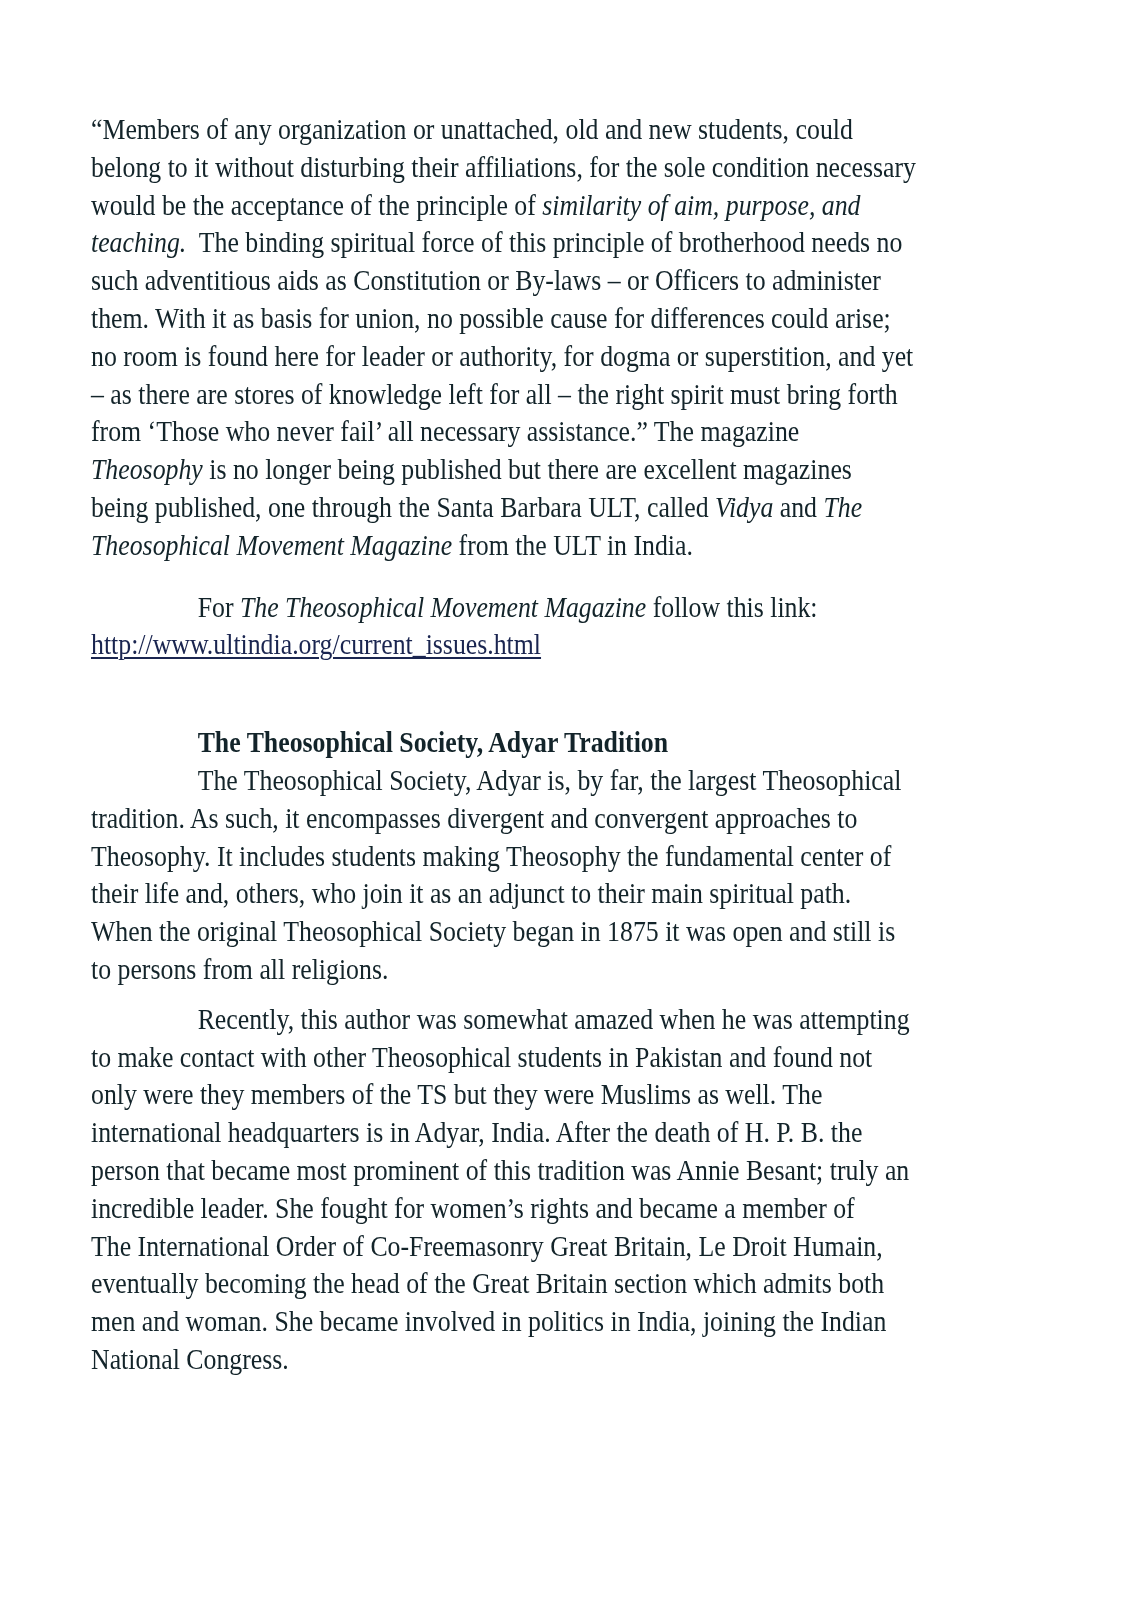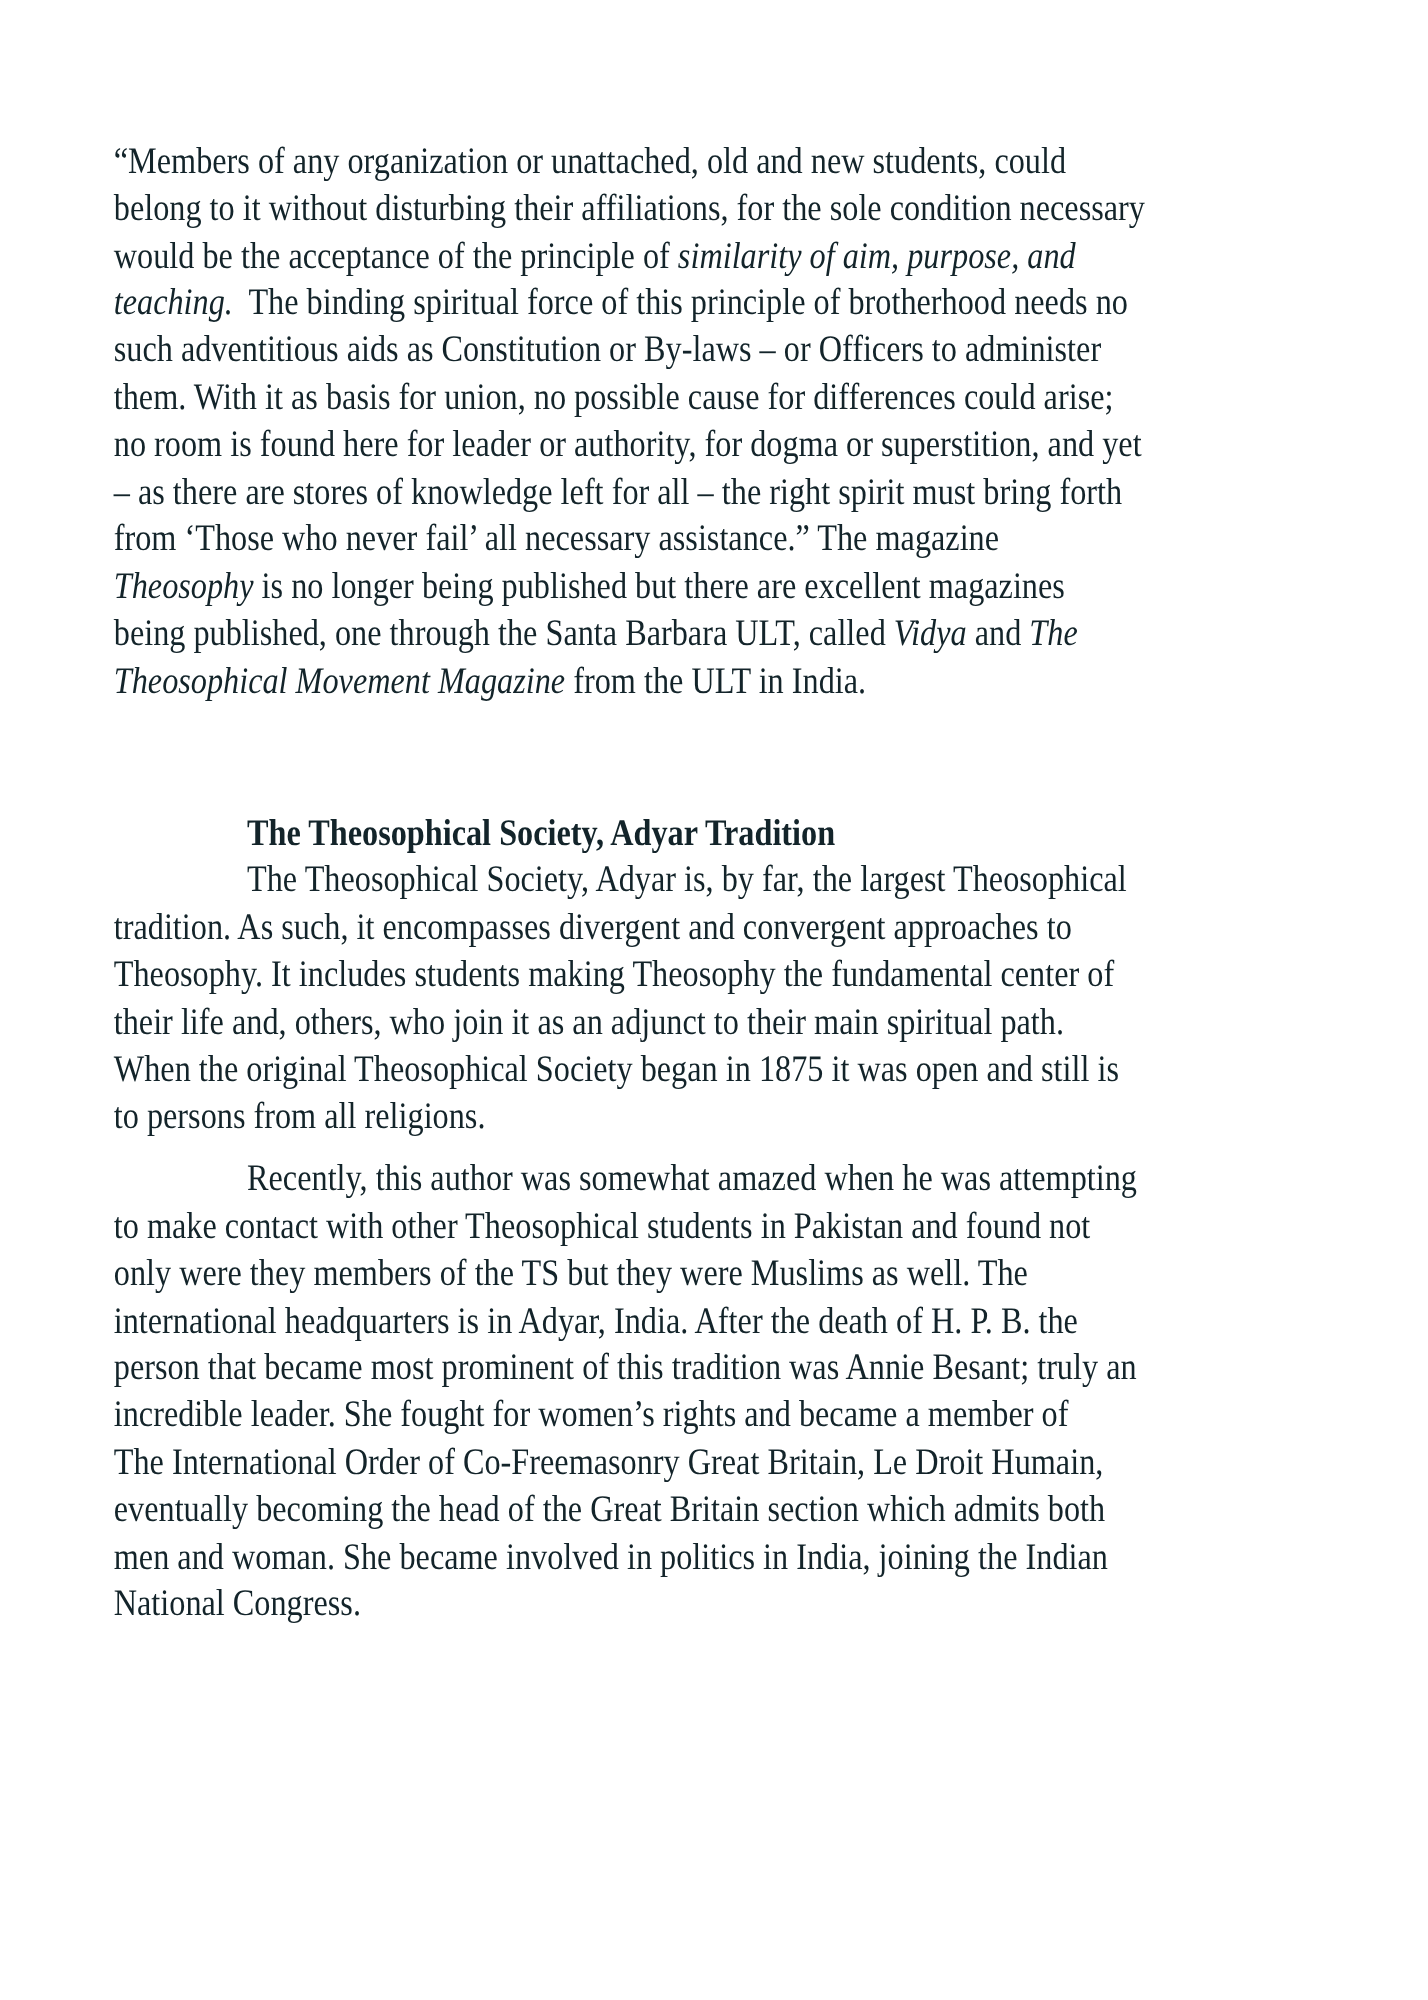--- a/index.html
+++ b/index.html
@@ -66,20 +66,24 @@
     <span class="line"><em>Theosophy</em><span style="white-space:pre"> is no longer being published but there are excellent magazines</span></span>
     <span class="line"><span style="white-space:pre">being published, one through the Santa Barbara ULT, called </span><em>Vidya</em><span style="white-space:pre"> and </span><em>The</em></span>
     <span class="line"><em>Theosophical Movement Magazine</em><span style="white-space:pre"> from the ULT in India.</span></span>
   </div>
 
   <div class="gap-s"></div>
 
 
   <div class="gap-s"></div>
 
+  <div>
+    <span class="line indent"><span style="white-space:pre">For </span><em>The Theosophical Movement Magazine</em><span style="white-space:pre"> follow this link:</span></span>
+    <span class="line"><a class="link" href="#">http://www.ultindia.org/current_issues.html</a></span>
+  </div>
 
   <div class="gap-l"></div>
 
   <div class="line indent">
     <h2 class="heading">The Theosophical Society, Adyar Tradition</h2>
   </div>
 
   <div>
     <span class="line indent">The Theosophical Society, Adyar is, by far, the largest Theosophical</span>
     <span class="line">tradition. As such, it encompasses divergent and convergent approaches to</span>

